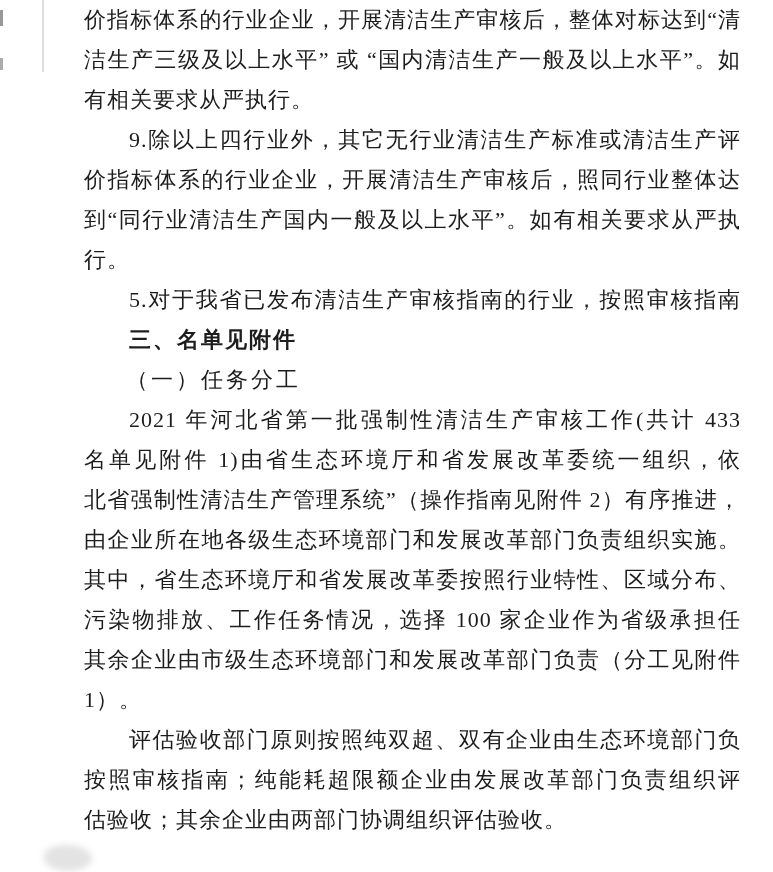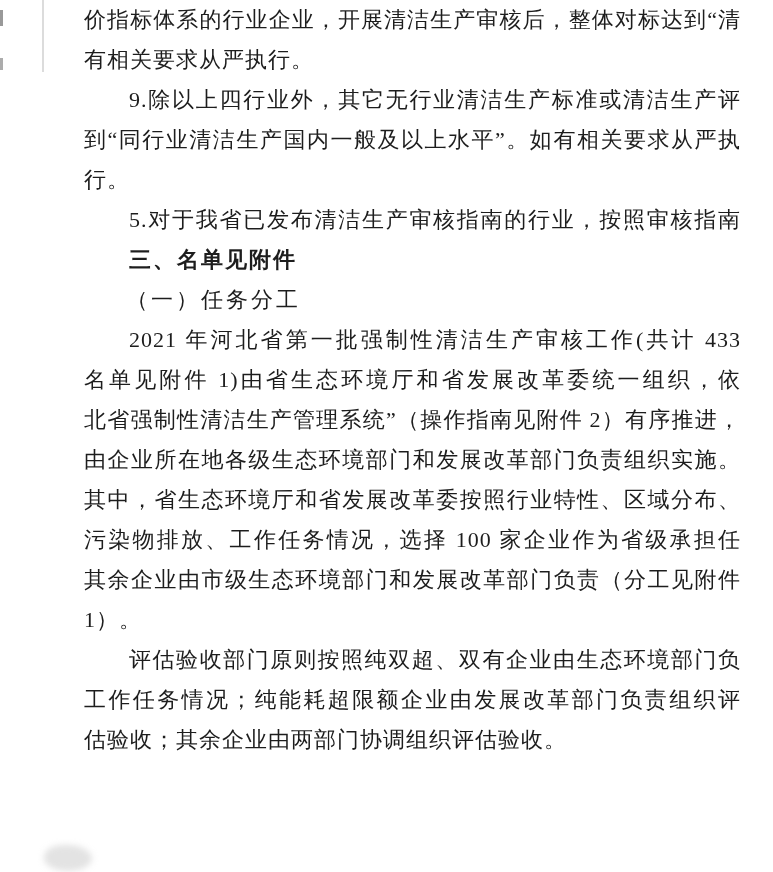--- a/index.html
+++ b/index.html
@@ -92,35 +92,37 @@
 <body>
 
 <div class="page">
 
   <span class="speck-1"></span>
   <span class="speck-2"></span>
   <span class="edge-line"></span>
 
   <div class="doc">
     <div class="line justify">价指标体系的行业企业，开展清洁生产审核后，整体对标达到“清</div>
+    <div class="line justify">洁生产三级及以上水平” 或 “国内清洁生产一般及以上水平”。如</div>
     <div class="line left-align">有相关要求从严执行。</div>
     <div class="line justify indent">9.除以上四行业外，其它无行业清洁生产标准或清洁生产评</div>
+    <div class="line justify">价指标体系的行业企业，开展清洁生产审核后，照同行业整体达</div>
     <div class="line justify">到“同行业清洁生产国内一般及以上水平”。如有相关要求从严执</div>
     <div class="line left-align">行。</div>
     <div class="line justify indent">5.对于我省已发布清洁生产审核指南的行业，按照审核指南</div>
     <div class="line left-align heading">三、名单见附件</div>
     <div class="line left-align subheading">（一）任务分工</div>
     <div class="line justify indent">2021 年河北省第一批强制性清洁生产审核工作(共计 433 家，</div>
     <div class="line justify">名单见附件 1)由省生态环境厅和省发展改革委统一组织，依托“河</div>
     <div class="line justify">北省强制性清洁生产管理系统”（操作指南见附件 2）有序推进，</div>
     <div class="line justify">由企业所在地各级生态环境部门和发展改革部门负责组织实施。</div>
     <div class="line justify">其中，省生态环境厅和省发展改革委按照行业特性、区域分布、</div>
     <div class="line justify">污染物排放、工作任务情况，选择 100 家企业作为省级承担任务；</div>
     <div class="line justify">其余企业由市级生态环境部门和发展改革部门负责（分工见附件</div>
     <div class="line left-align">1）。</div>
     <div class="line justify indent">评估验收部门原则按照纯双超、双有企业由生态环境部门负</div>
-    <div class="line justify">工作任务情况；纯能耗超限额企业由发展改革部门负责组织评</div>
+    <div class="line justify">按照审核指南；纯能耗超限额企业由发展改革部门负责组织评</div>
     <div class="line left-align">估验收；其余企业由两部门协调组织评估验收。</div>
   </div>
 
   <span class="smudge"></span>
 
 </div>
 
 </body></html>

